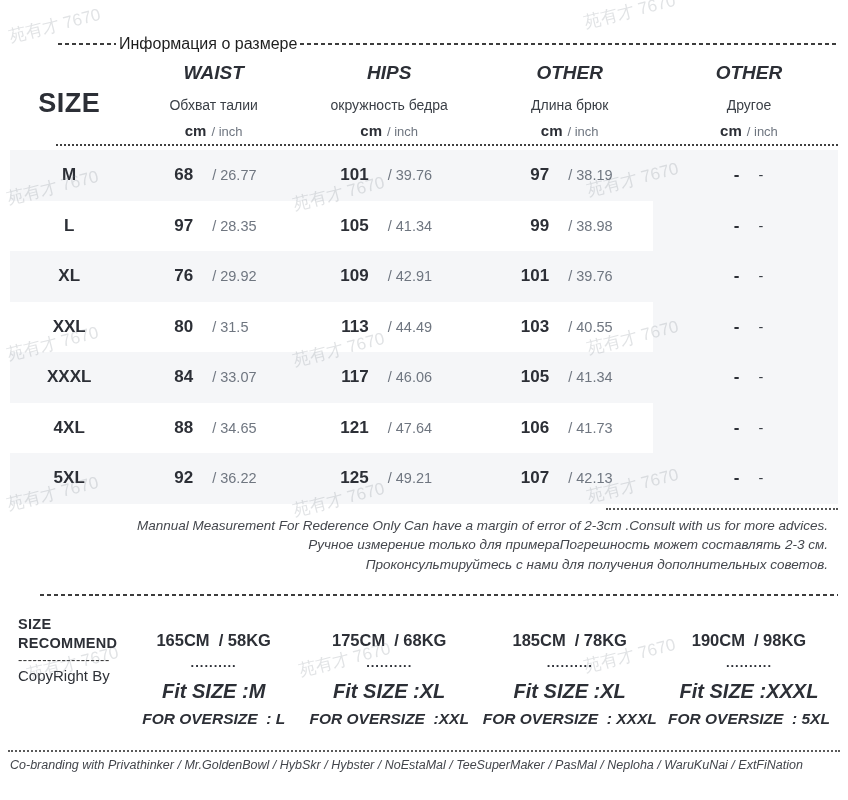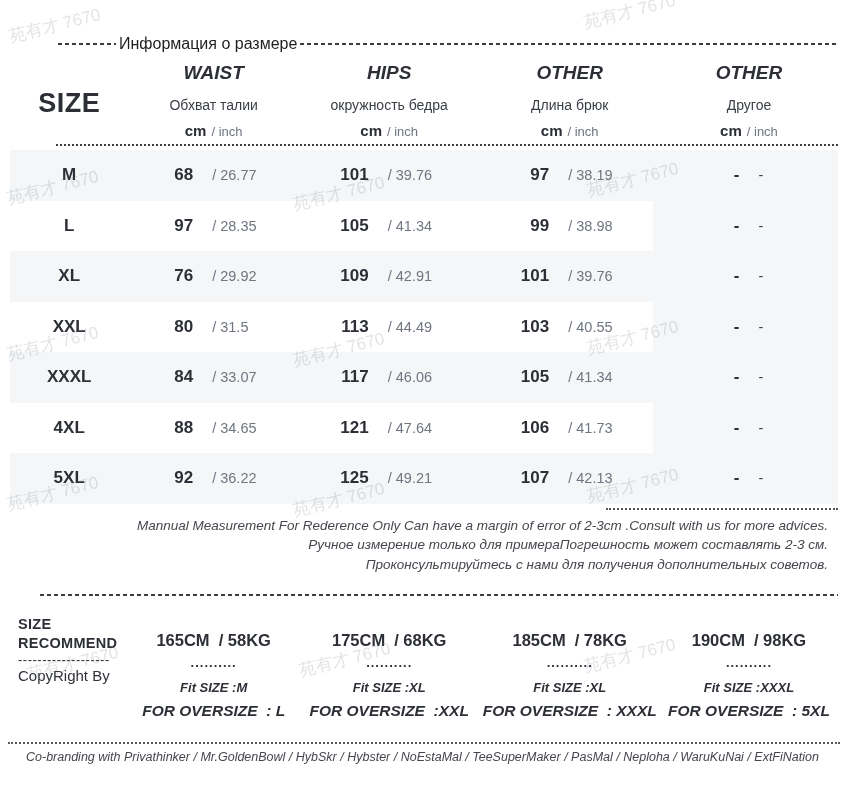--- a/index.html
+++ b/index.html
@@ -50,25 +50,25 @@
   .rec-dash { margin-top:13px; }
 
   .recommend { margin:6px 10px 0; }
   .rec-label { padding-left:8px; padding-top:6px; }
   .rec-label .lbl { font-size:14.5px; font-weight:700; line-height:19px; letter-spacing:0.3px; }
   .rec-label .divider { font-size:13px; color:#2f2f2f; line-height:14px; letter-spacing:0.5px; white-space:pre; }
   .rec-label .copyright { font-size:15px; color:#2f3238; }
   .rec-col { display:flex; flex-direction:column; align-items:center; text-align:left; }
   .hw { display:flex; align-items:baseline; gap:9px; margin:22px 0 8px; font-size:16.5px; font-weight:700; white-space:pre; }
   .dots { font-size:13px; font-weight:700; letter-spacing:1px; color:#2c2f36; line-height:10px; }
-  .fit { font-style:italic; font-weight:700; font-size:13px; margin-top:12px; white-space:pre; }
+  .fit { font-style:italic; font-weight:700; font-size:20px; margin-top:12px; white-space:pre; }
   .oversize { font-style:italic; font-weight:700; font-size:15.5px; margin-top:7px; white-space:pre; }
 
   .footer-dotted { border-top:2px dotted #5a5a5a; margin:22px 8px 0; }
-  .footer-text { margin:6px 26px 0; font-style:italic; font-size:12.5px; color:#43464c; }
+  .footer-text { margin:6px 10px 0; font-style:italic; font-size:12.5px; color:#43464c; }
 </style>
 </head>
 <body>
 
 <div class="page">
 
   <div class="watermarks">
       <span class="wm" style="left: 8px; top: 14px;">苑有才 7670</span>
       <span class="wm" style="left: 583px; top: 0px;">苑有才 7670</span>
       <span class="wm" style="left: 6px; top: 176px;">苑有才 7670</span>

